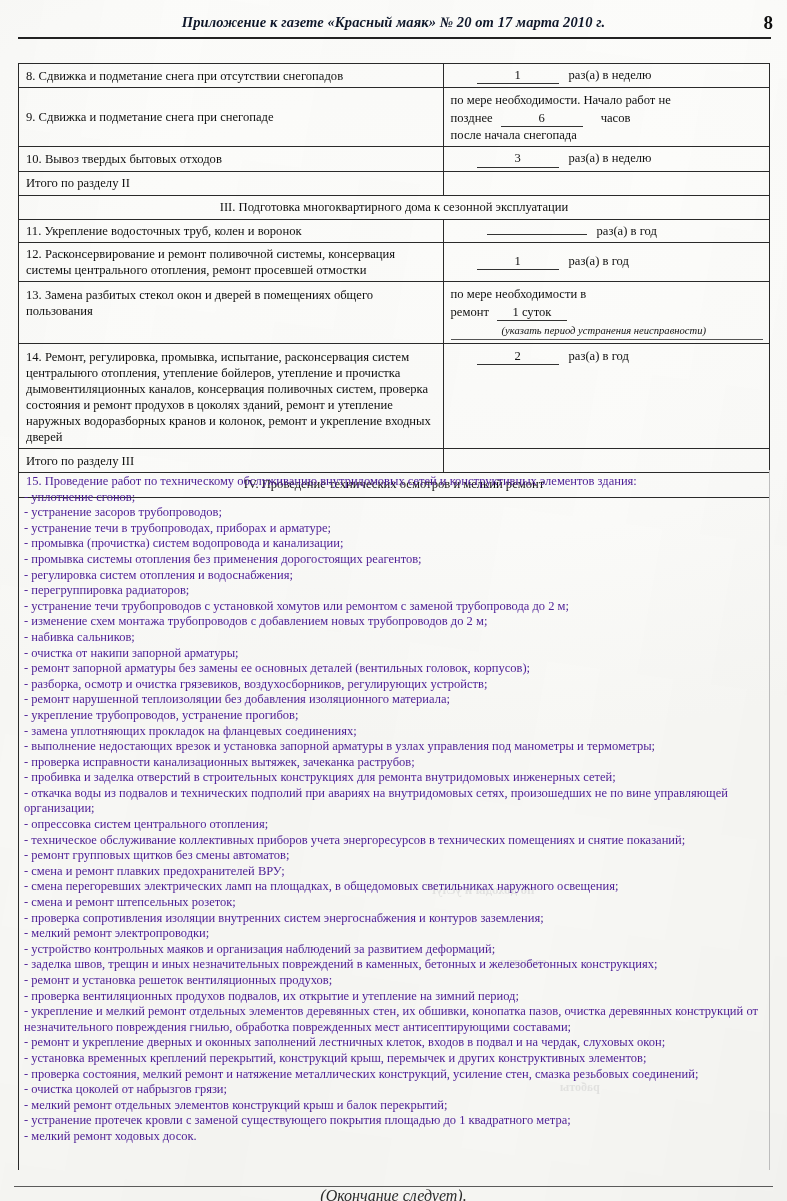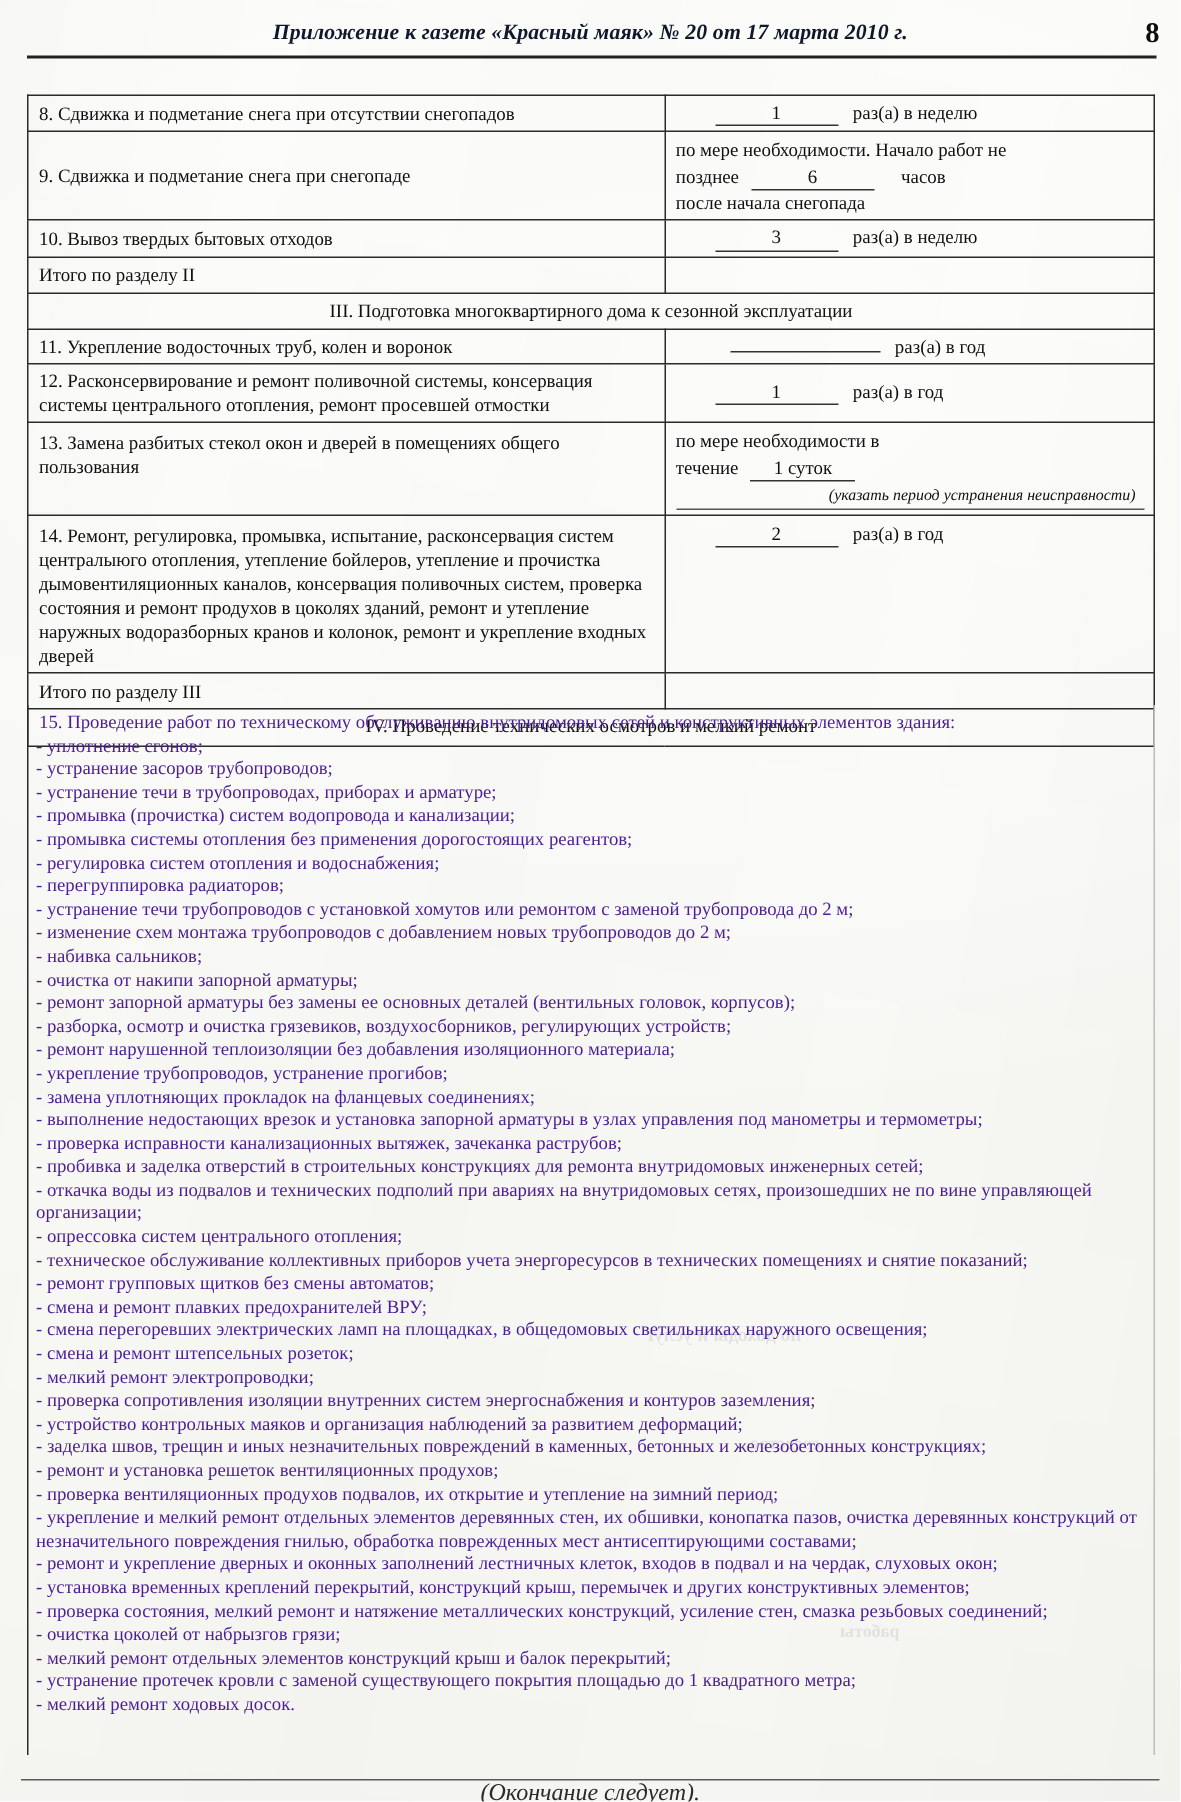--- a/index.html
+++ b/index.html
@@ -131,21 +131,21 @@
   .freetext { display: block; }
   .inline-row {
     display: flex;
     align-items: baseline;
     gap: 8px;
     margin-top: 2px;
     white-space: nowrap;
   }
   .hint {
     display: block;
-    text-align: right;
+    text-align: center;
     font-style: italic;
     font-size: 10.6px;
     margin-top: 3px;
     padding-right: 6px;
     border-bottom: 1px solid #555;
     padding-bottom: 1px;
   }
 
   
   .list-block {
@@ -313,21 +313,21 @@
       </td>
     </tr>
 
     <tr>
       <td class="name-cell topal">
         <span>13. Замена разбитых стекол окон и дверей в помещениях общего пользования</span>
       </td>
       <td class="val-cell topal">
         <span class="freetext">по мере необходимости в</span>
         <div class="inline-row">
-          <span>течение</span>
+          <span>ремонт</span>
           <span class="blank narrow">1 суток</span>
         </div>
         <span class="hint">(указать период устранения неисправности)</span>
       </td>
     </tr>
 
     <tr>
       <td class="name-cell topal">
         <span>14. Ремонт, регулировка, промывка, испытание, расконсервация систем централыюго отопления, утепление бойлеров, утепление и прочистка дымовентиляционных каналов, консервация поливочных систем, проверка состояния и ремонт продухов в цоколях зданий, ремонт и утепление наружных водоразборных кранов и колонок, ремонт и укрепление входных дверей</span>
       </td>
@@ -382,22 +382,22 @@
       <li>выполнение недостающих врезок и установка запорной арматуры в узлах управления под манометры и термометры;</li>
       <li>проверка исправности канализационных вытяжек, зачеканка раструбов;</li>
       <li>пробивка и заделка отверстий в строительных конструкциях для ремонта внутридомовых инженерных сетей;</li>
       <li>откачка воды из подвалов и технических подполий при авариях на внутридомовых сетях, произошедших не по вине управляющей организации;</li>
       <li>опрессовка систем центрального отопления;</li>
       <li>техническое обслуживание коллективных приборов учета энергоресурсов в технических помещениях и снятие показаний;</li>
       <li>ремонт групповых щитков без смены автоматов;</li>
       <li>смена и ремонт плавких предохранителей ВРУ;</li>
       <li>смена перегоревших электрических ламп на площадках, в общедомовых светильниках наружного освещения;</li>
       <li>смена и ремонт штепсельных розеток;</li>
+      <li>проверка сопротивления изоляции внутренних систем энергоснабжения и контуров заземления;</li>
       <li>мелкий ремонт электропроводки;</li>
-      <li>проверка сопротивления изоляции внутренних систем энергоснабжения и контуров заземления;</li>
       <li>устройство контрольных маяков и организация наблюдений за развитием деформаций;</li>
       <li>заделка швов, трещин и иных незначительных повреждений в каменных, бетонных и железобетонных конструкциях;</li>
       <li>ремонт и установка решеток вентиляционных продухов;</li>
       <li>проверка вентиляционных продухов подвалов, их открытие и утепление на зимний период;</li>
       <li>укрепление и мелкий ремонт отдельных элементов деревянных стен, их обшивки, конопатка пазов, очистка деревянных конструкций от незначительного повреждения гнилью, обработка поврежденных мест антисептирующими составами;</li>
       <li>ремонт и укрепление дверных и оконных заполнений лестничных клеток, входов в подвал и на чердак, слуховых окон;</li>
       <li>установка временных креплений перекрытий, конструкций крыш, перемычек и других конструктивных элементов;</li>
       <li>проверка состояния, мелкий ремонт и натяжение металлических конструкций, усиление стен, смазка резьбовых соединений;</li>
       <li>очистка цоколей от набрызгов грязи;</li>
       <li>мелкий ремонт отдельных элементов конструкций крыш и балок перекрытий;</li>

